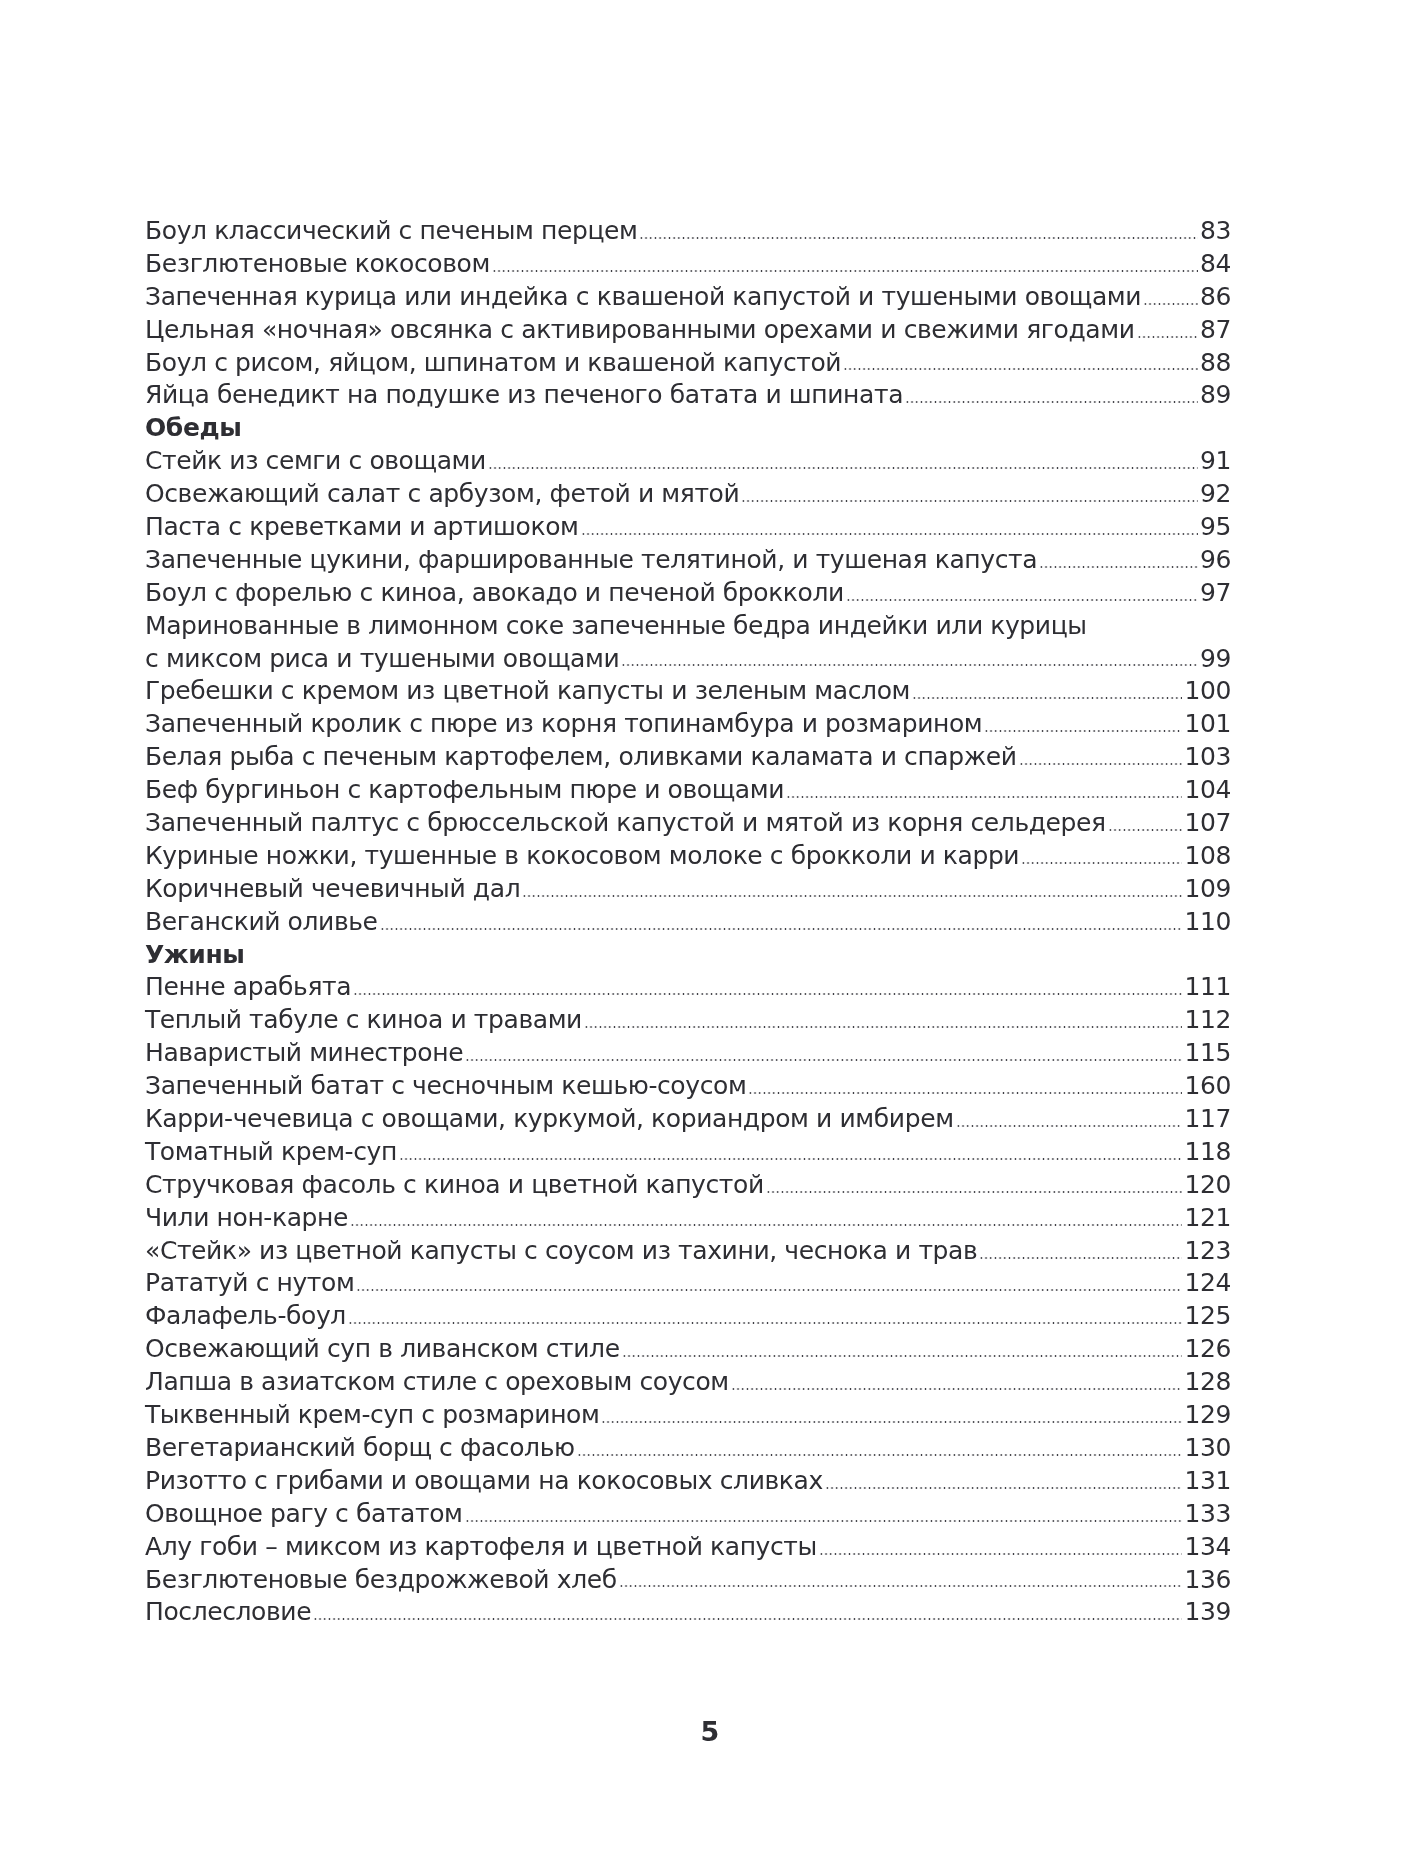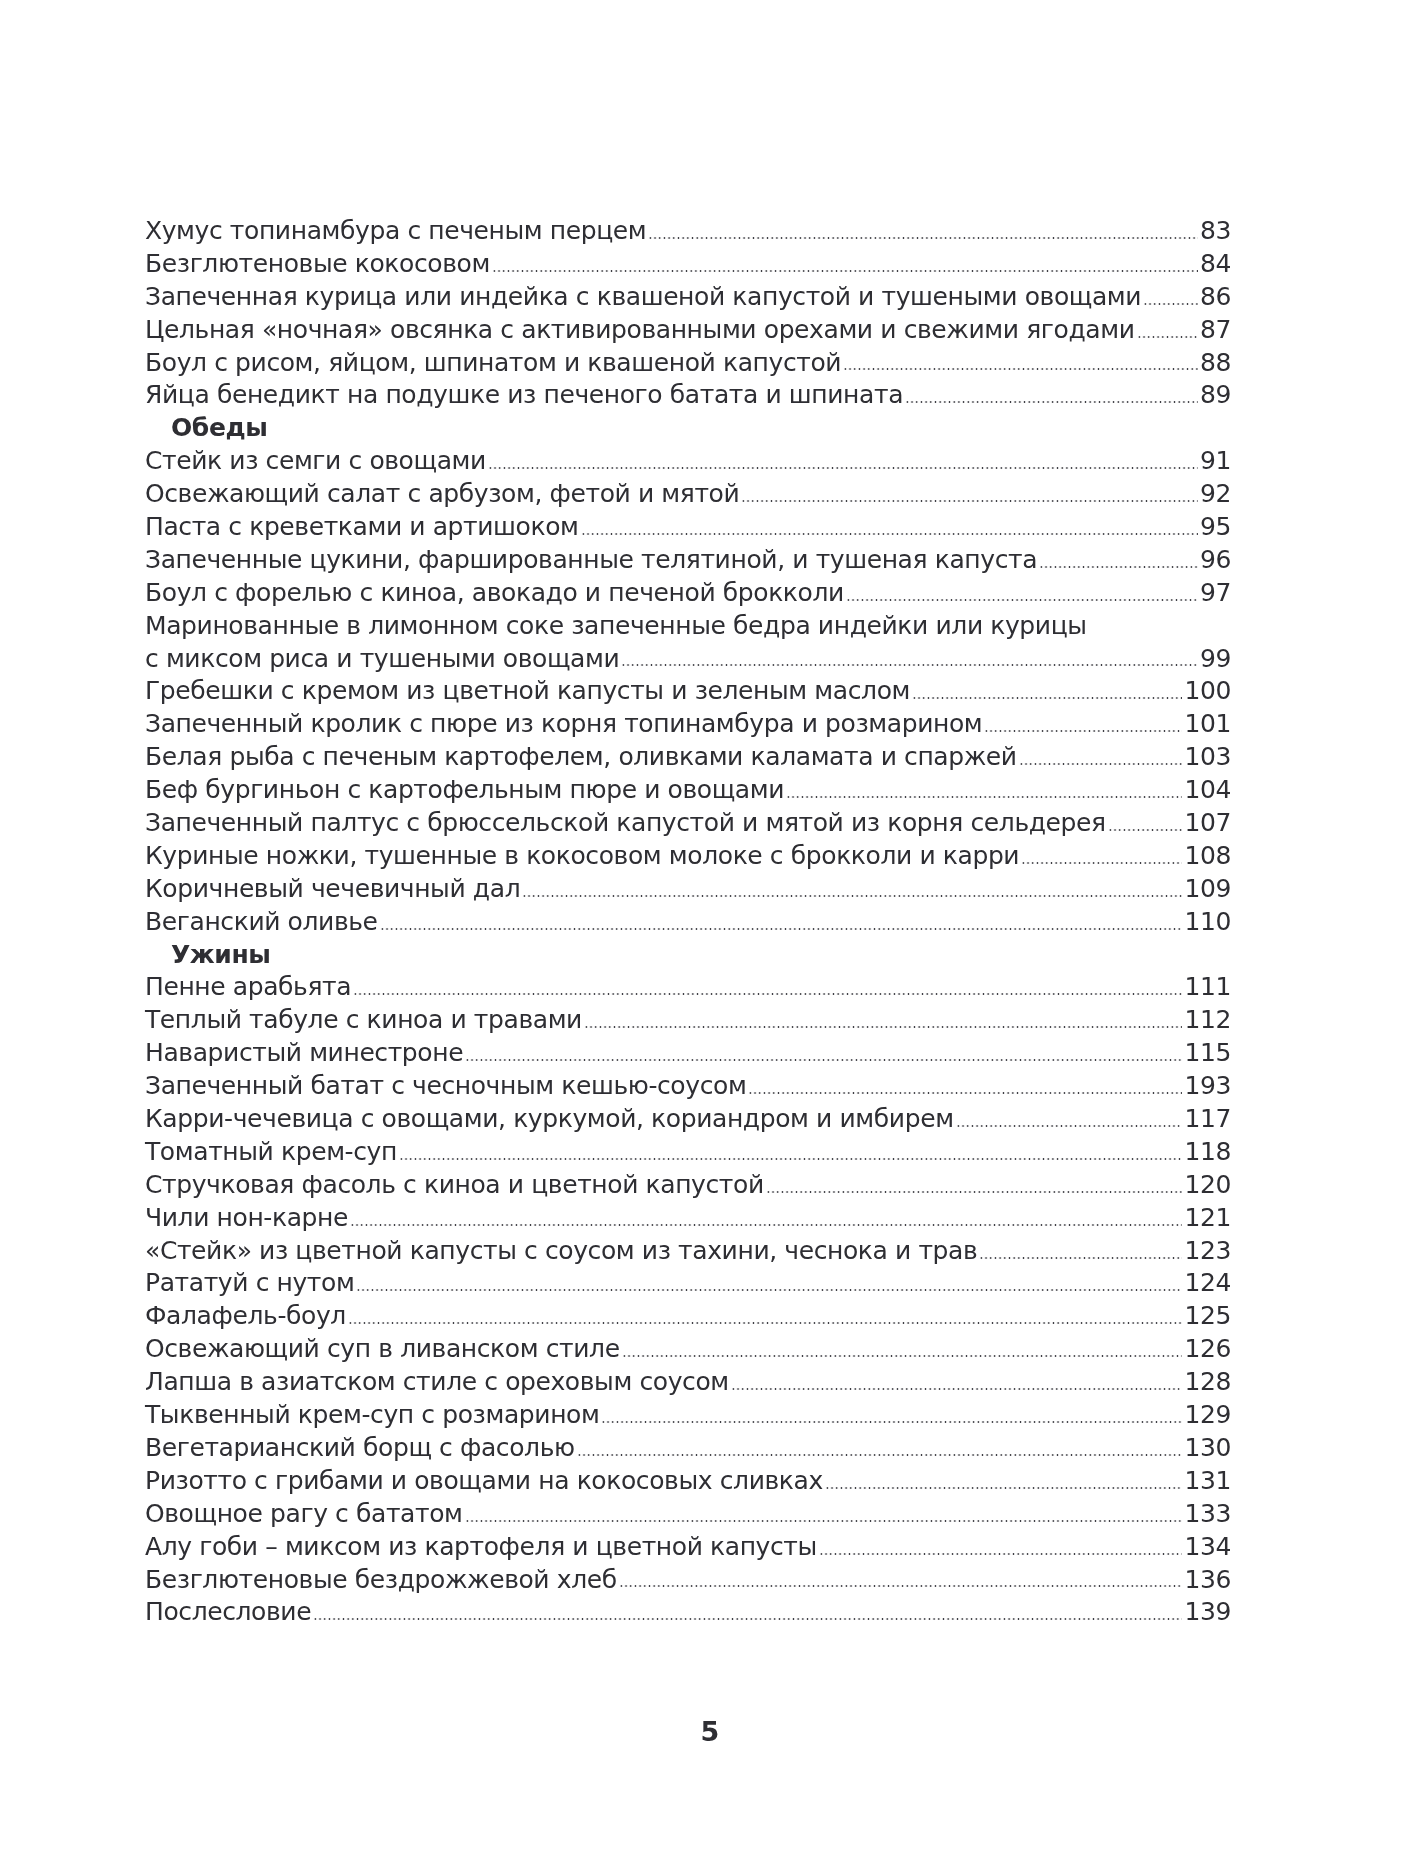--- a/index.html
+++ b/index.html
@@ -27,41 +27,41 @@
     height: 4px;
     margin-bottom: 8px;
     background-image: radial-gradient(circle, #3a3a40 0.9px, transparent 1.1px);
     background-size: 4.7px 4px;
     background-repeat: repeat-x;
     background-position: left center;
     min-width: 10px;
   }
   .row .page { flex: 0 0 auto; padding-left: 2px; text-align: center; }
   .row.heading .title { font-weight: bold; }
-  .row.heading { height: 32.9px; margin-left: 26px; }
+  .row.heading { height: 32.9px; }
   .row.plain .title { padding-right: 0; }
   .bold .title { font-weight: normal; }
   .page-number {
     position: absolute;
     left: 0; width: 1420px;
     top: 1716px;
     text-align: center;
     font-family: "DejaVu Sans", sans-serif;
     font-size: 27px;
     font-weight: bold;
     color: #2e2e33;
   }
 </style>
 </head>
 <body>
 
 <div class="toc">
 
   <div class="row">
-      <span class="title">Хумус топинамбура с печеным перцем</span>
+      <span class="title">Боул классический с печеным перцем</span>
       <span class="leader"></span>
       <span class="page">83</span>
     </div>
   <div class="row">
       <span class="title">Безглютеновые кокосовом</span>
       <span class="leader"></span>
       <span class="page">84</span>
     </div>
   <div class="row">
       <span class="title">Запеченная курица или индейка с квашеной капустой и тушеными овощами</span>
@@ -175,21 +175,21 @@
       <span class="page">112</span>
     </div>
   <div class="row">
       <span class="title">Наваристый минестроне</span>
       <span class="leader"></span>
       <span class="page">115</span>
     </div>
   <div class="row">
       <span class="title">Запеченный батат с чесночным кешью-соусом</span>
       <span class="leader"></span>
-      <span class="page">193</span>
+      <span class="page">160</span>
     </div>
   <div class="row">
       <span class="title">Карри-чечевица с овощами, куркумой, кориандром и имбирем</span>
       <span class="leader"></span>
       <span class="page">117</span>
     </div>
   <div class="row">
       <span class="title">Томатный крем-суп</span>
       <span class="leader"></span>
       <span class="page">118</span>

